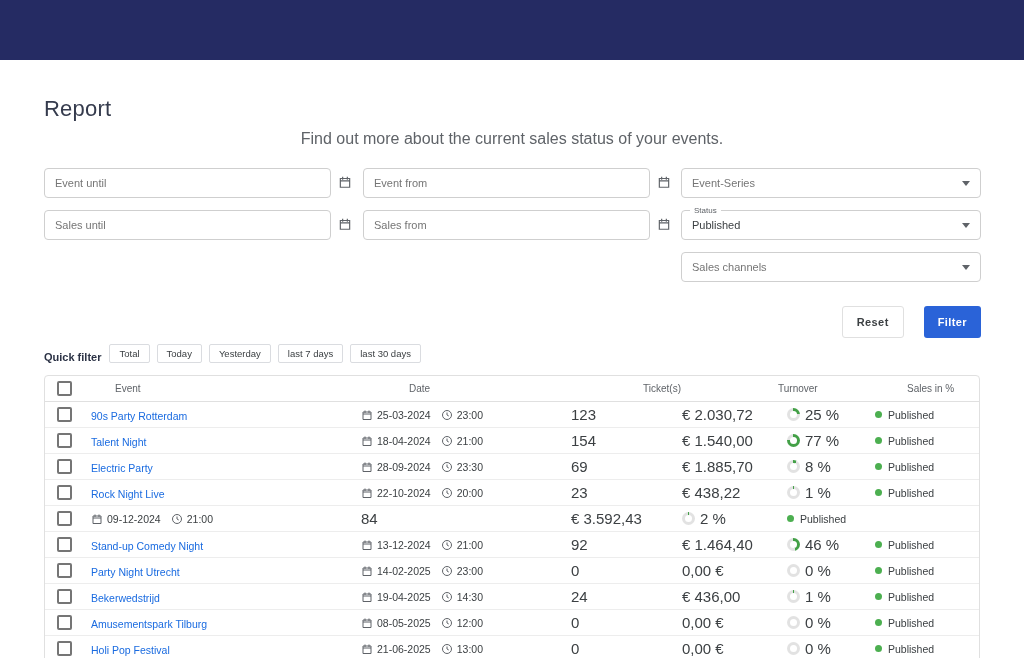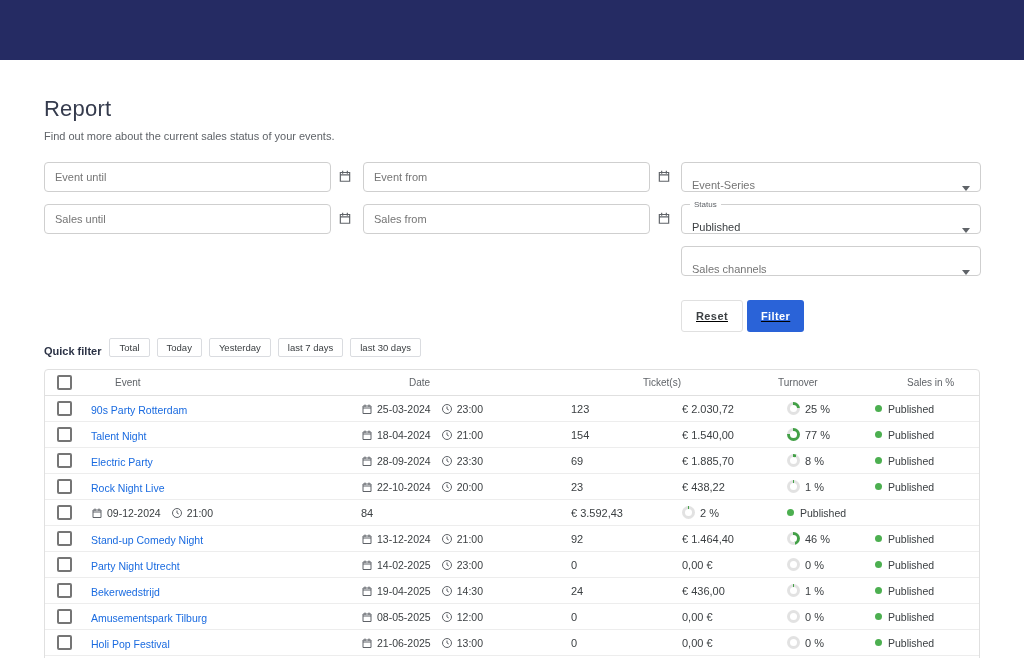--- a/index.html
+++ b/index.html
@@ -3,37 +3,37 @@
 <meta charset="utf-8">
 <style>
   * { margin:0; padding:0; box-sizing:border-box; }
   html,body { width:1024px; height:658px; background:#fff; font-family:"Liberation Sans", sans-serif; overflow:hidden; }
 
   .topbar { height:60px; background:#252b63; width:100%; }
 
   .content { padding:0 44px; }
 
   .page-title { font-size:22px; font-weight:400; color:#353b4d; margin-top:36px; letter-spacing:.2px; }
-  .page-subtitle { font-size:11px; color:#5f6368; margin-top:8px; }
+  .page-subtitle { font-size:16px; color:#5f6368; margin-top:8px;text-align:center; }
 
   
   .filter-grid { display:grid; grid-template-columns:319px 318px 300px; margin-top:20px; }
   .fcol { display:flex; flex-direction:column; }
   .date-row { display:flex; align-items:center; margin-bottom:12px; height:30px; }
   .date-row input { flex:0 0 287px; height:30px; border:1px solid #cfcfcf; border-radius:4px; padding:0 10px; font-size:11px; color:#3c4043; outline:none; font-family:"Liberation Sans", sans-serif; }
   .date-row input::placeholder { color:#757575; }
   .cal-btn { margin-left:6px; width:16px; height:16px; display:flex; align-items:center; justify-content:center; cursor:pointer; background:none; border:none; padding:0; }
 
-  .select-box { position:relative; height:30px; border:1px solid #cfcfcf; border-radius:4px; display:flex; align-items:flex-end; padding:0 10px; margin-bottom:12px; cursor:pointer; background:#fff; }
+  .select-box { position:relative; height:30px; border:1px solid #cfcfcf; border-radius:4px; display:flex; align-items:center; padding:0 10px; margin-bottom:12px; cursor:pointer; background:#fff; }
   .select-box .sel-value { font-size:11px; color:#757575; flex:1; }
   .select-box .sel-value.filled { color:#3c4043; }
   .select-box .caret { width:0; height:0; border-left:4px solid transparent; border-right:4px solid transparent; border-top:5px solid #5f6368; }
   .float-label { position:absolute; top:-5px; left:8px; background:#fff; padding:0 4px; font-size:8px; color:#5f6368; line-height:9px; }
 
-  .btn-row { display:flex; gap:4px; margin-top:12px;text-decoration:underline; }
+  .btn-row { display:flex; justify-content:flex-end; gap:20px; margin-top:12px; }
   .btn { height:32px; border-radius:3px; font-size:11px; font-weight:700; letter-spacing:.4px; padding:0 14px; cursor:pointer; font-family:"Liberation Sans", sans-serif; }
   .btn-reset { background:#fff; border:1px solid #e0e0e0; color:#3c4043; }
   .btn-filter { background:#2a63d8; border:none; color:#fff; }
 
   
   .quickbar { display:flex; align-items:flex-end; margin-top:6px; }
   .quick-label { font-size:11px; font-weight:700; color:#2b3245; margin-right:8px; }
   .chip { border:1px solid #dadce0; border-radius:2px; background:#fff; color:#3c4043; font-size:9.5px; padding:3px 9px; margin-right:7px; cursor:pointer; font-family:"Liberation Sans", sans-serif; }
 
   
@@ -41,21 +41,21 @@
   .trow { display:grid; grid-template-columns:46px 270px 210px 111px 105px 88px 1fr; align-items:center; height:26px; border-bottom:1px solid #ededed; }
   .trow:last-child { border-bottom:none; }
   .thead { height:26px; border-bottom:1px solid #e0e0e0;gap:24px; }
   .thead .hcell { font-size:10px; color:#5f6368; }
   .cell { padding-right:6px; overflow:hidden; white-space:nowrap; }
   .cb-cell { display:flex; justify-content:flex-start; padding-left:12px; }
   .checkbox { width:15px; height:15px; border:2px solid #757575; border-radius:2px; background:#fff; cursor:pointer; }
   .event-link { font-size:10.5px; font-weight:400; color:#1a6be0; text-decoration:none; cursor:pointer; }
   .date-cell { display:flex; align-items:center; gap:4px; font-size:10.5px; color:#3c4043; }
   .icon-gap { margin-left:6px; }
-  .num { font-size:11px; color:#3c4043; }
+  .num { font-size:15px; color:#3c4043; }
   .sales-cell { display:flex; align-items:center; gap:5px; }
   .donut { width:13px; height:13px; border-radius:50%; position:relative; flex:0 0 13px; }
   .donut::after { content:""; position:absolute; left:3px; top:3px; width:7px; height:7px; border-radius:50%; background:#fff; }
   .status-cell { display:flex; align-items:center; gap:6px; }
   .dot { width:7px; height:7px; border-radius:50%; background:#4caf50; flex:0 0 7px; }
   .status-text { font-size:10.5px; color:#3c4043; }
 </style>
 </head>
 <body>
 

